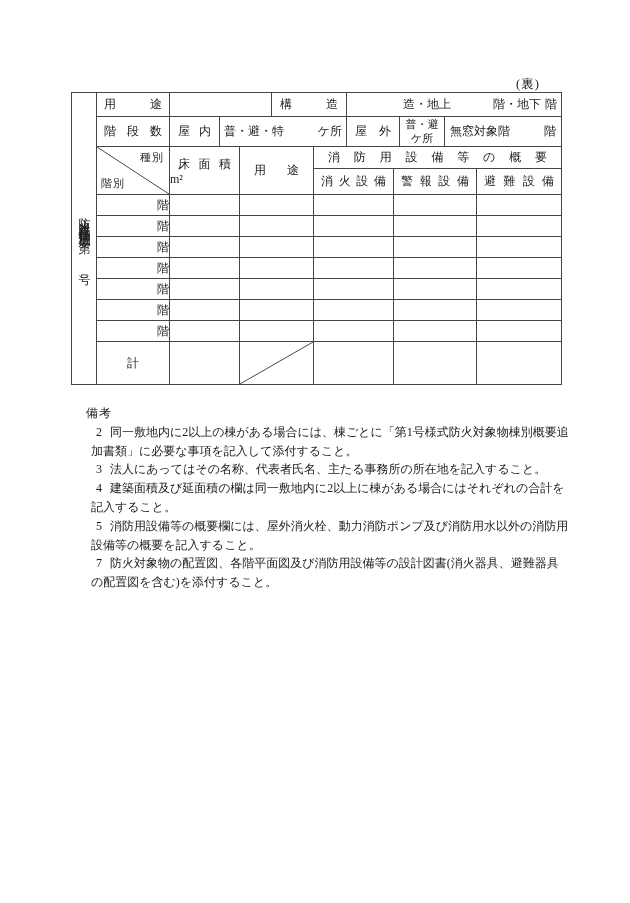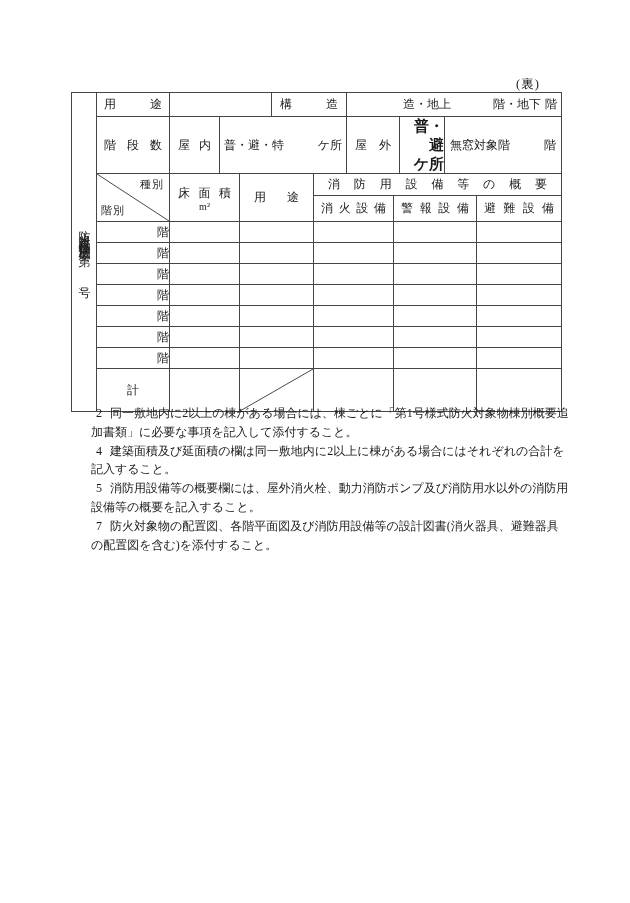--- a/index.html
+++ b/index.html
@@ -21,30 +21,30 @@
 
   .flexcell{display:flex;justify-content:space-between;align-items:center;}
   .px4{padding:0 4px;}
   .px5{padding:0 5px;gap:15px;}
 
   .structure-cell{display:flex;align-items:center;}
   .structure-cell .s1{margin-left:56px;}
   .structure-cell .s2{margin-left:42px;}
   .structure-cell .s3{margin-left:auto;margin-right:4px;}
 
-  .two-line{font-size:15px;line-height:1.25;text-align:right;font-weight:bold;}
+  .two-line{font-size:11px;line-height:1.25;text-align:center;}
 
   .diag-cell{position:relative;}
   svg.diag{position:absolute;left:0;top:0;width:100%;height:100%;display:block;}
   svg.diag line{stroke:#454545;stroke-width:1;}
   .shubetsu{position:absolute;top:3px;right:5px;font-size:11px;letter-spacing:1px;}
   .kaibetsu{position:absolute;bottom:3px;left:4px;font-size:11px;letter-spacing:1px;}
 
   .area-line1{margin-top:2px;}
-  .area-line2{text-align:center;font-size:10px;margin-top:-1px;}
+  .area-line2{text-align:left;font-size:12px;margin-top:-1px;}
 
   .floor-label{text-align:right;padding-right:12px;}
   .total-label{text-align:center;}
 
   .notes{position:absolute;left:86px;top:404px;width:484px;font-size:12px;line-height:18.8px;}
   .notes-title{letter-spacing:1px;}
   .note{padding-left:5px;text-indent:5px;}
   .note-num{display:inline-block;width:14px;text-indent:0;}
 </style>
 </head>
@@ -219,19 +219,21 @@
             </svg>
       </td>
       <td colspan="2"></td>
       <td colspan="3"></td>
       <td></td>
     </tr>
   </tbody>
     </table>
 
   <div class="notes">
+    <div class="notes-title">備考</div>
     <div class="note"><span class="note-num">2</span><span>同一敷地内に2以上の棟がある場合には、棟ごとに「第1号様式防火対象物棟別概要追加書類」に必要な事項を記入して添付すること。</span></div>
+    <div class="note"><span class="note-num">3</span><span>法人にあってはその名称、代表者氏名、主たる事務所の所在地を記入すること。</span></div>
     <div class="note"><span class="note-num">4</span><span>建築面積及び延面積の欄は同一敷地内に2以上に棟がある場合にはそれぞれの合計を記入すること。</span></div>
     <div class="note"><span class="note-num">5</span><span>消防用設備等の概要欄には、屋外消火栓、動力消防ポンプ及び消防用水以外の消防用設備等の概要を記入すること。</span></div>
     <div class="note"><span class="note-num">7</span><span>防火対象物の配置図、各階平面図及び消防用設備等の設計図書(消火器具、避難器具の配置図を含む)を添付すること。</span></div>
   </div>
 
 </div>
 
 </body></html>

